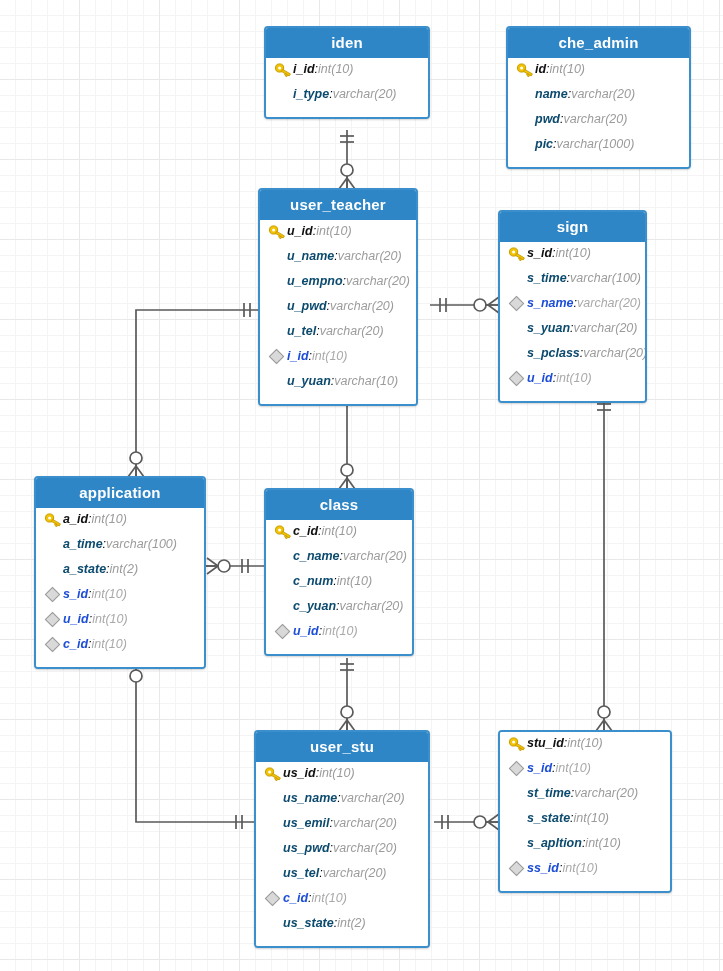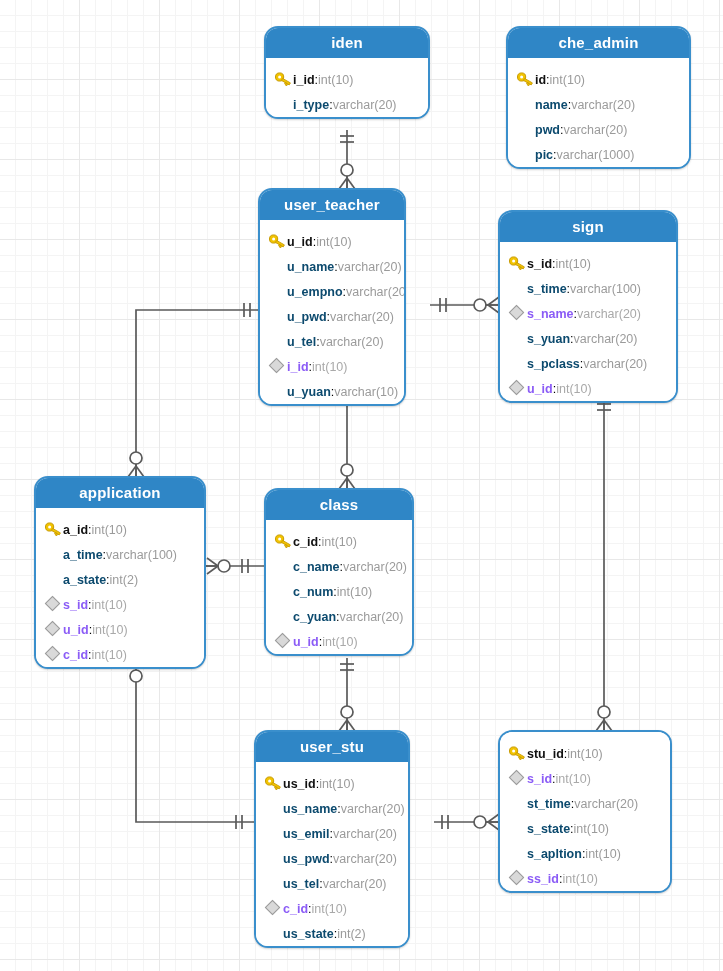--- a/index.html
+++ b/index.html
@@ -20,46 +20,47 @@
       linear-gradient(to bottom, #f4f4f4 1px, transparent 1px);
     background-size:80px 80px, 80px 80px, 16px 16px, 16px 16px;
     background-position:-1px -1px, -1px -1px, -1px -1px, -1px -1px;
   }
   #links{position:absolute;left:0;top:0;width:723px;height:971px;}
 
   .entity{
     position:absolute;
     background:#ffffff;
     border:2px solid #3a8fcc;
-    border-radius:14px;
+    border-radius:4px;
     box-sizing:border-box;
     overflow:hidden;
     box-shadow:0 1px 2px rgba(0,0,0,.18);
   }
   .entity-header{
     background:#2f86c6;
     color:#ffffff;
     font-weight:bold;
     font-size:15px;
     text-align:center;
     padding:7px 4px 8px;
     letter-spacing:.2px;
     line-height:1;
   }
   .entity-body{
     padding:4px 0 5px 0;
     background:#fff;
   }
   .attr{
     display:flex;
-    align-items:flex-end;
+    align-items:flex-start;
     height:25px;
     padding:0 6px 0 8px;
     font-size:12.5px;
     white-space:nowrap;
+    font-style:italic;
   }
   .attr .marker{
     width:19px;
     min-width:19px;
     height:16px;
     display:inline-block;
     position:relative;
   }
   
   .ico-key{
@@ -75,21 +76,21 @@
   }
   .attr-name{
     font-weight:bold;
     color:#0c4a6e;
   }
   .attr-type{
     color:#9b9b9b;
     margin-left:0;
   }
   .attr.pk .attr-name{color:#111;}
-  .attr.fk .attr-name{color:#8b5cf6;margin-top:12px;}
+  .attr.fk .attr-name{color:#1d4ed8;}
   .attr.fk .attr-type{color:#a9a9a9;}
 </style>
 </head>
 <body>
 
 <div id="canvas">
 
   <svg id="links" viewBox="0 0 723 971" width="723" height="971" xmlns="http://www.w3.org/2000/svg">
     <defs>
       <g id="ck-one">
@@ -245,21 +246,21 @@
             <span class="attr-type">varchar(20)</span>
           </div>
           <div class="attr">
             <span class="marker"></span>
             <span class="attr-name">pic</span>
             <span>:</span>
             <span class="attr-type">varchar(1000)</span>
           </div>
         </div>
       </div>
-      <div class="entity" style="left: 258px; top: 188px; width: 148px;">
+      <div class="entity" style="left: 258px; top: 188px; width: 160px;">
         <div class="entity-header">user_teacher</div>
         <div class="entity-body">
           <div class="attr pk">
             <span class="marker">
               <svg class="ico-key" viewBox="0 0 17 14" xmlns="http://www.w3.org/2000/svg">
                 <circle cx="4.6" cy="5" r="4.1" fill="#f2c300" stroke="#c79a00" stroke-width="1"></circle>
                 <circle cx="4.6" cy="5" r="1.5" fill="#ffffff"></circle>
                 <path d="M7.6 6.4 L15.4 10.9 L14.2 12.9 L6.4 8.4 Z" fill="#f2c300" stroke="#c79a00" stroke-width="0.9"></path>
                 <rect x="10.2" y="10.6" width="1.6" height="3.0" fill="#f2c300" stroke="#c79a00" stroke-width="0.8" transform="rotate(-30 11 12)"></rect>
               </svg>
@@ -301,21 +302,21 @@
             <span class="attr-type">int(10)</span>
           </div>
           <div class="attr">
             <span class="marker"></span>
             <span class="attr-name">u_yuan</span>
             <span>:</span>
             <span class="attr-type">varchar(10)</span>
           </div>
         </div>
       </div>
-      <div class="entity" style="left: 498px; top: 210px; width: 180px;">
+      <div class="entity" style="left: 498px; top: 210px; width: 149px;">
         <div class="entity-header">sign</div>
         <div class="entity-body">
           <div class="attr pk">
             <span class="marker">
               <svg class="ico-key" viewBox="0 0 17 14" xmlns="http://www.w3.org/2000/svg">
                 <circle cx="4.6" cy="5" r="4.1" fill="#f2c300" stroke="#c79a00" stroke-width="1"></circle>
                 <circle cx="4.6" cy="5" r="1.5" fill="#ffffff"></circle>
                 <path d="M7.6 6.4 L15.4 10.9 L14.2 12.9 L6.4 8.4 Z" fill="#f2c300" stroke="#c79a00" stroke-width="0.9"></path>
                 <rect x="10.2" y="10.6" width="1.6" height="3.0" fill="#f2c300" stroke="#c79a00" stroke-width="0.8" transform="rotate(-30 11 12)"></rect>
               </svg>
@@ -451,21 +452,21 @@
           <div class="attr fk">
             <span class="marker">
               <span class="ico-diamond"></span>
             </span>
             <span class="attr-name">u_id</span>
             <span>:</span>
             <span class="attr-type">int(10)</span>
           </div>
         </div>
       </div>
-      <div class="entity" style="left: 254px; top: 730px; width: 156px;">
+      <div class="entity" style="left: 254px; top: 730px; width: 176px;">
         <div class="entity-header">user_stu</div>
         <div class="entity-body">
           <div class="attr pk">
             <span class="marker">
               <svg class="ico-key" viewBox="0 0 17 14" xmlns="http://www.w3.org/2000/svg">
                 <circle cx="4.6" cy="5" r="4.1" fill="#f2c300" stroke="#c79a00" stroke-width="1"></circle>
                 <circle cx="4.6" cy="5" r="1.5" fill="#ffffff"></circle>
                 <path d="M7.6 6.4 L15.4 10.9 L14.2 12.9 L6.4 8.4 Z" fill="#f2c300" stroke="#c79a00" stroke-width="0.9"></path>
                 <rect x="10.2" y="10.6" width="1.6" height="3.0" fill="#f2c300" stroke="#c79a00" stroke-width="0.8" transform="rotate(-30 11 12)"></rect>
               </svg>

